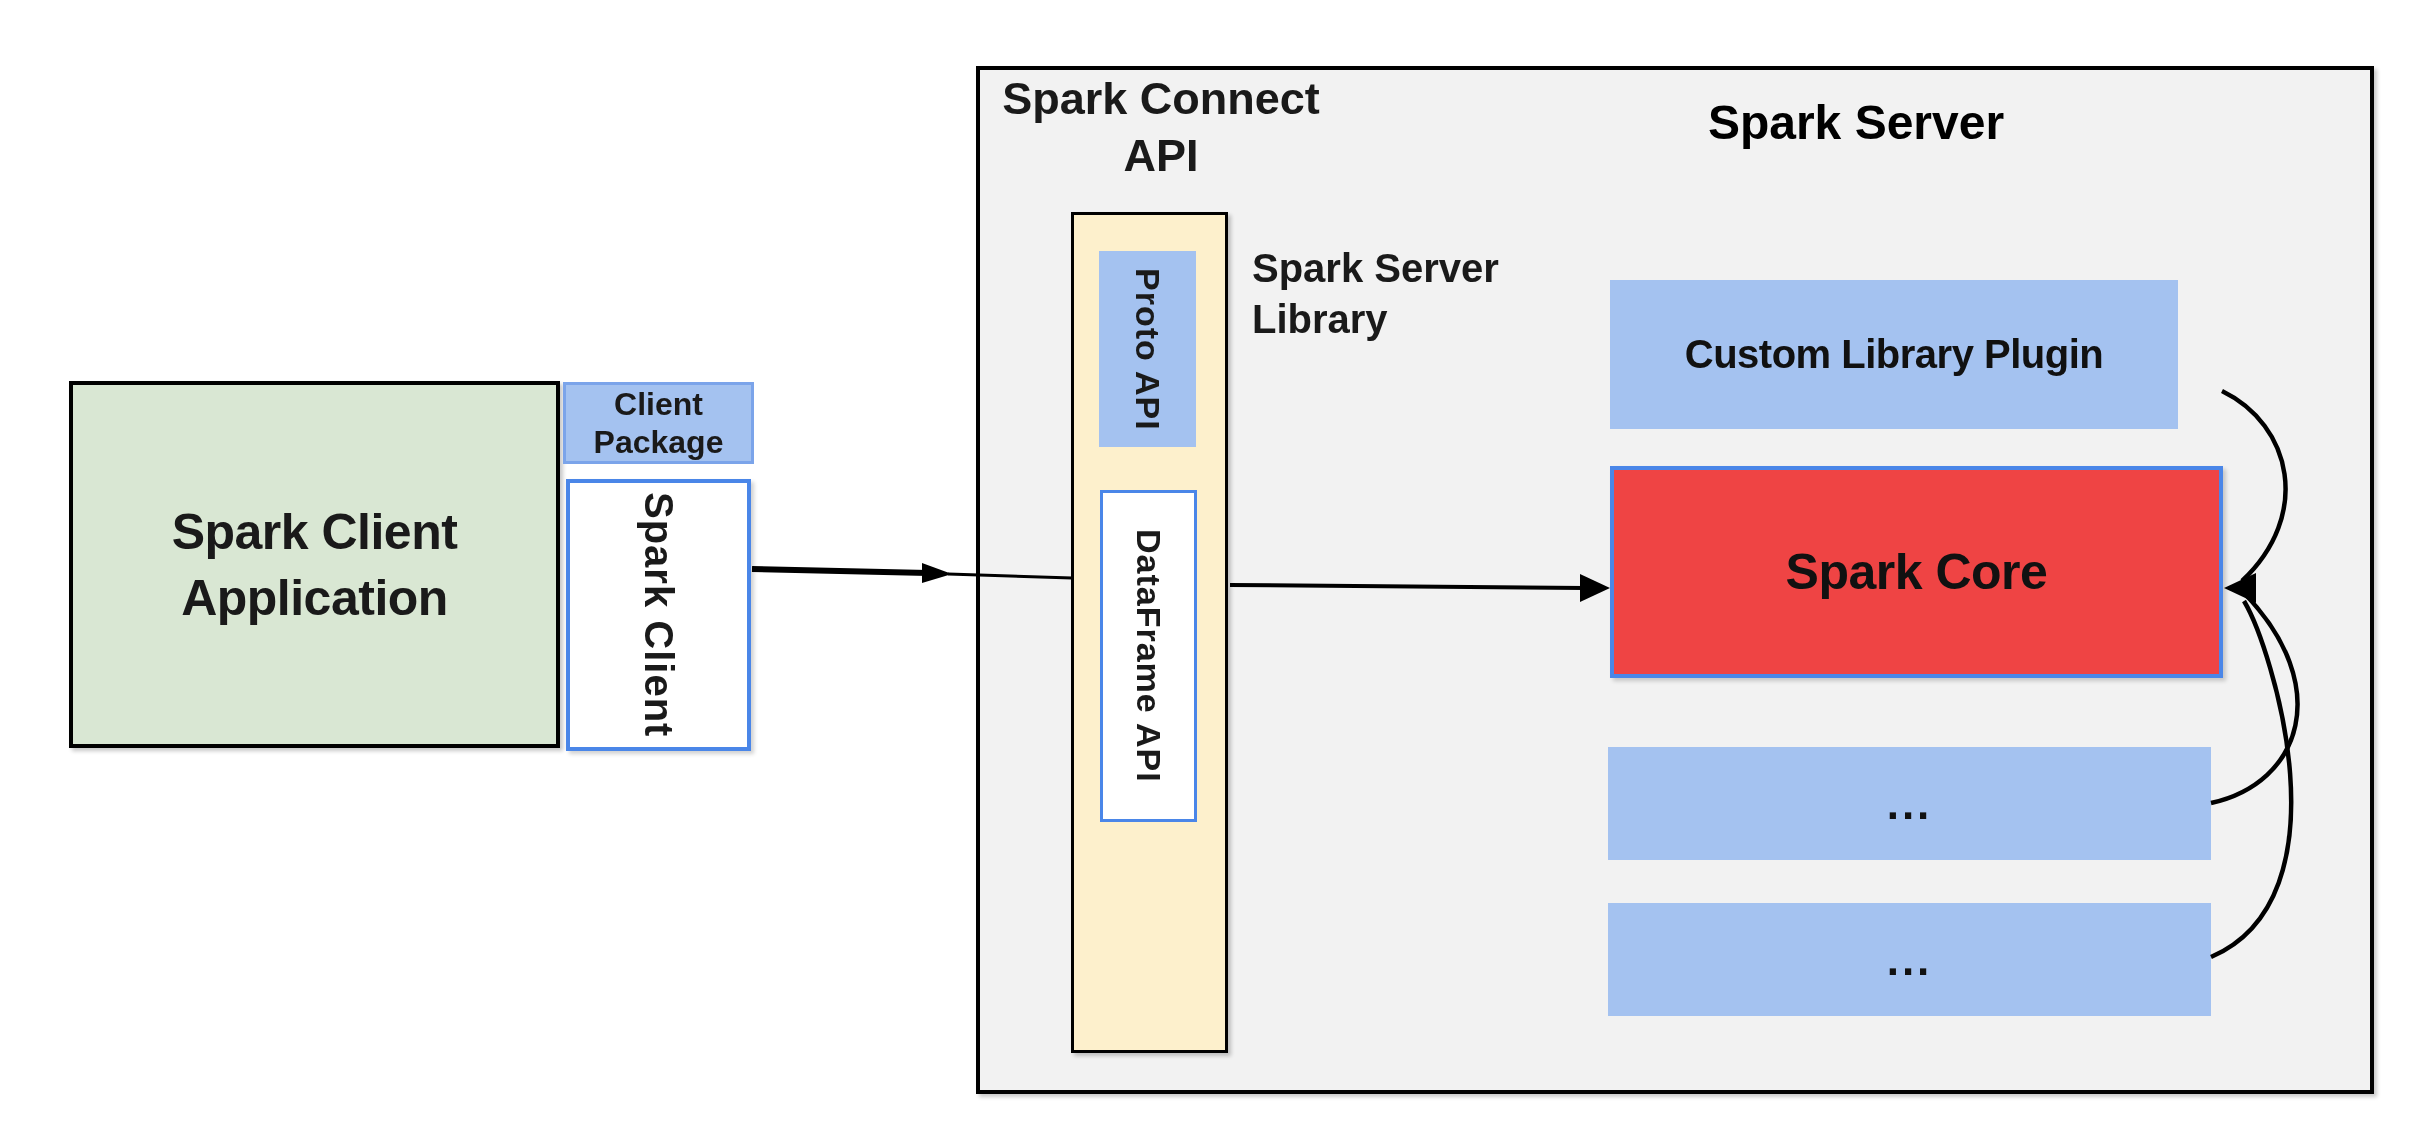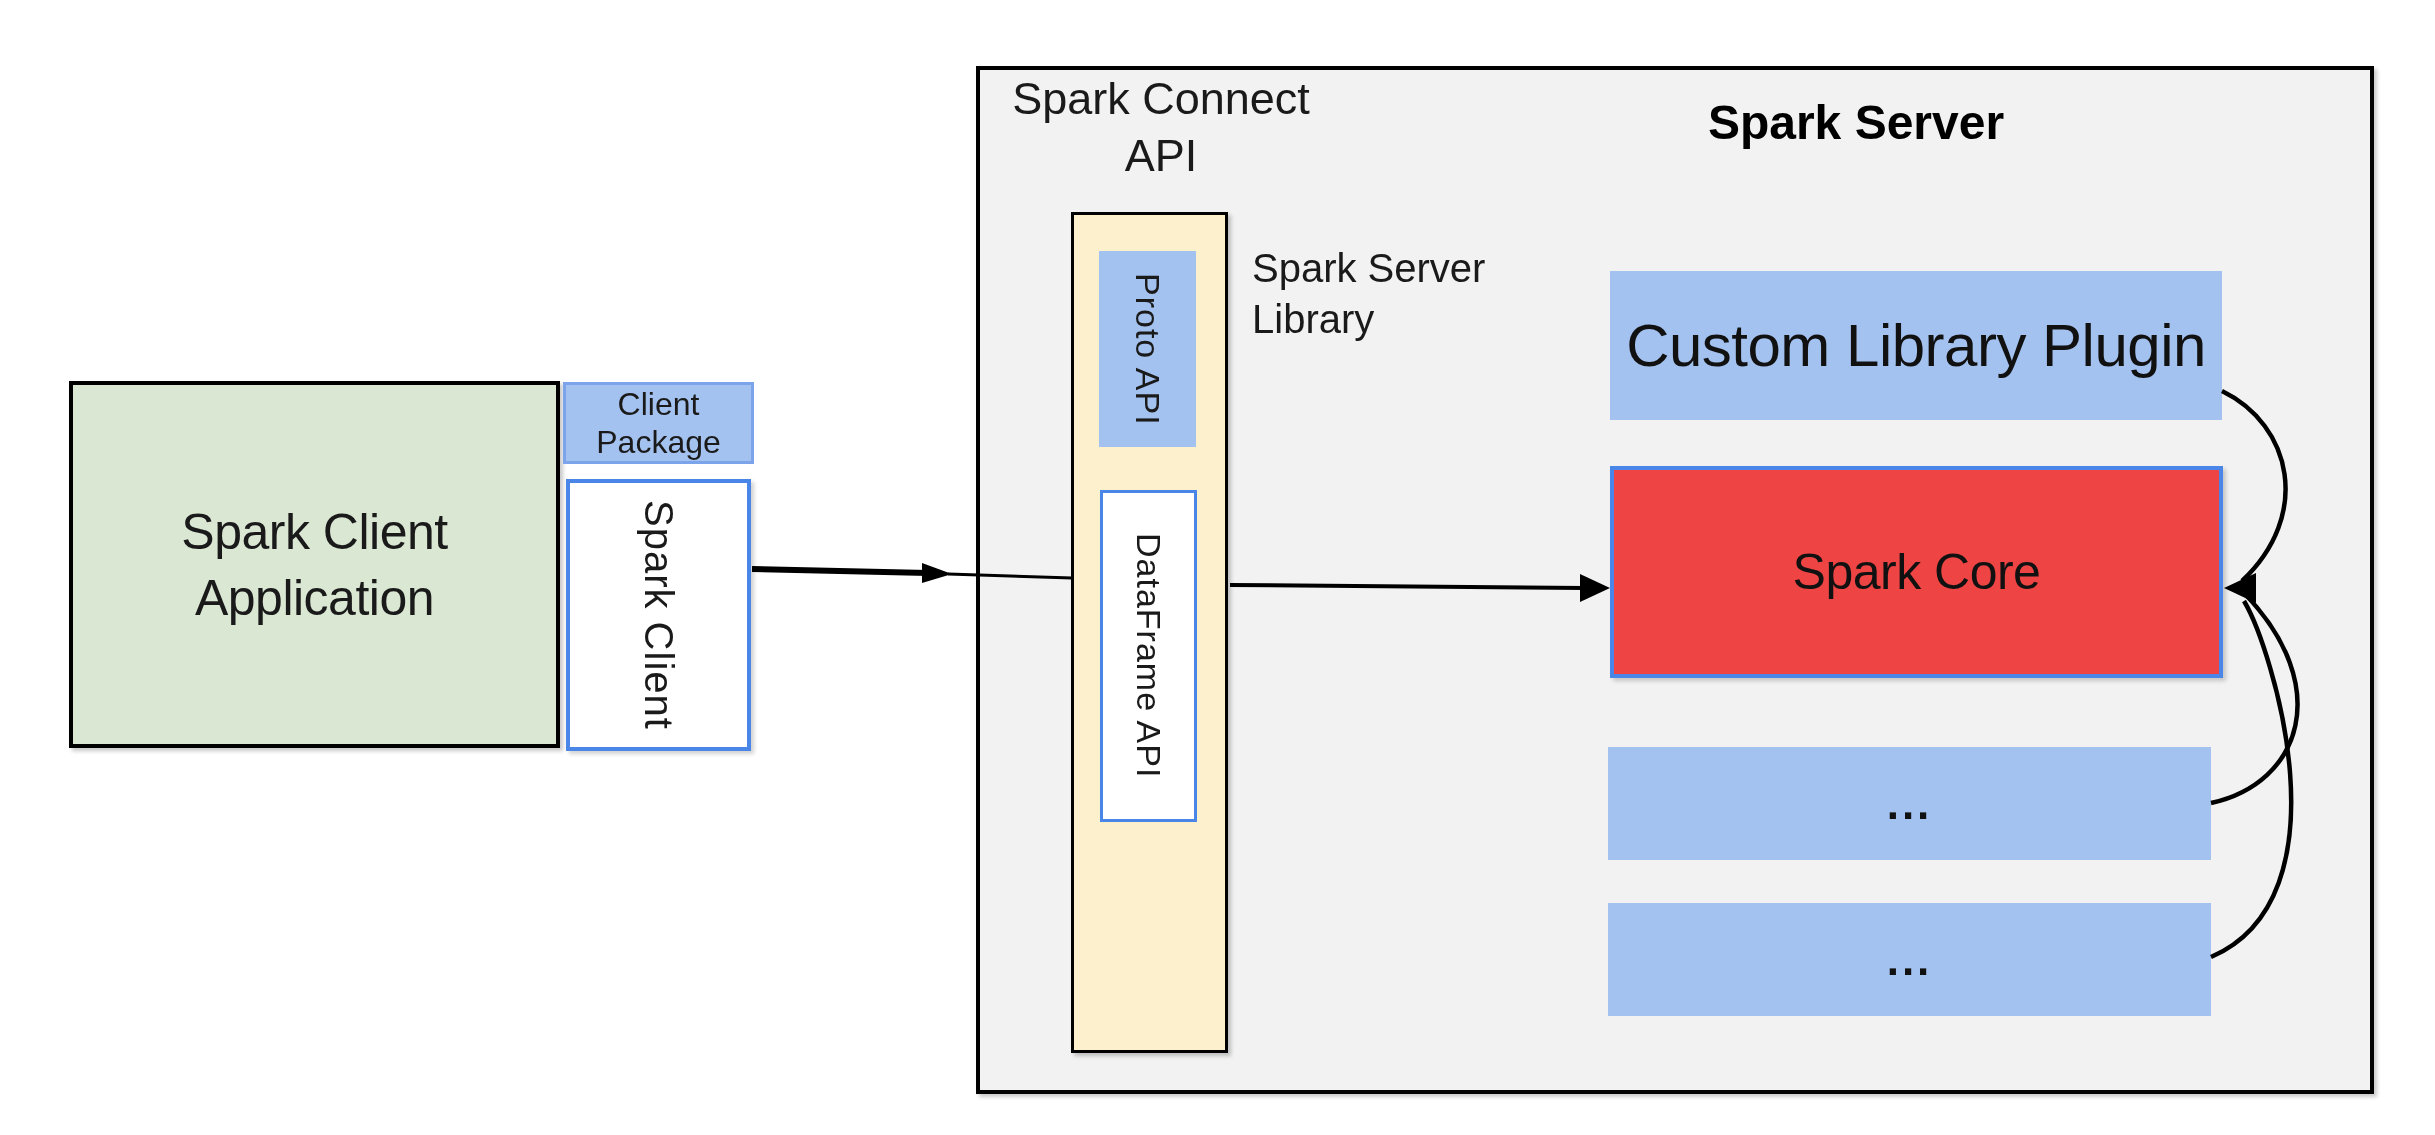--- a/index.html
+++ b/index.html
@@ -4,21 +4,21 @@
 <style>
   html,body{margin:0;padding:0;background:#ffffff;}
   .stage{
     position:relative;
     width:2435px;height:1135px;
     background:var(--background,#fff);
     font-family:"Liberation Sans","DejaVu Sans",sans-serif;
     color:#1a1a1a;
     overflow:hidden;
   }
-  .abs{position:absolute;box-sizing:border-box;}
+  .abs{position:absolute;box-sizing:border-box;font-weight:bold;}
   .flexc{display:flex;align-items:center;justify-content:center;text-align:center;}
   .pre{white-space:pre-line;}
 
   
   .container{
     left:976px;top:66px;width:1398px;height:1028px;
     background:var(--container-fill,#f2f2f2);
     border:4px solid #000;
     box-shadow:3px 3px 4px rgba(0,0,0,0.22);
   }
@@ -72,23 +72,23 @@
     border:3px solid var(--blue-border,#4a86e8);
     font-size:34px;
   }
   .lbl-library{
     left:1252px;top:243px;width:420px;height:110px;
     font-size:40px;line-height:51px;text-align:left;
   }
 
   
   .plugin-box{
-    left:1610px;top:271px;width:612px;height:149px;
+    left:1610px;top:280px;width:568px;height:149px;
     background:var(--blue-fill,#a4c2f0);
-    font-size:60px;letter-spacing:-0.5px;color:#111;
+    font-size:40px;letter-spacing:-0.5px;color:#111;
   }
   .core-box{
     left:1610px;top:466px;width:613px;height:212px;
     background:#ef4444;
     border:4px solid var(--blue-border,#4a86e8);
     box-shadow:3px 3px 4px rgba(0,0,0,0.18);
     font-size:50px;letter-spacing:-0.5px;color:#111;
   }
   .more-box-1{left:1608px;top:747px;}
   .more-box-2{left:1608px;top:903px;}

